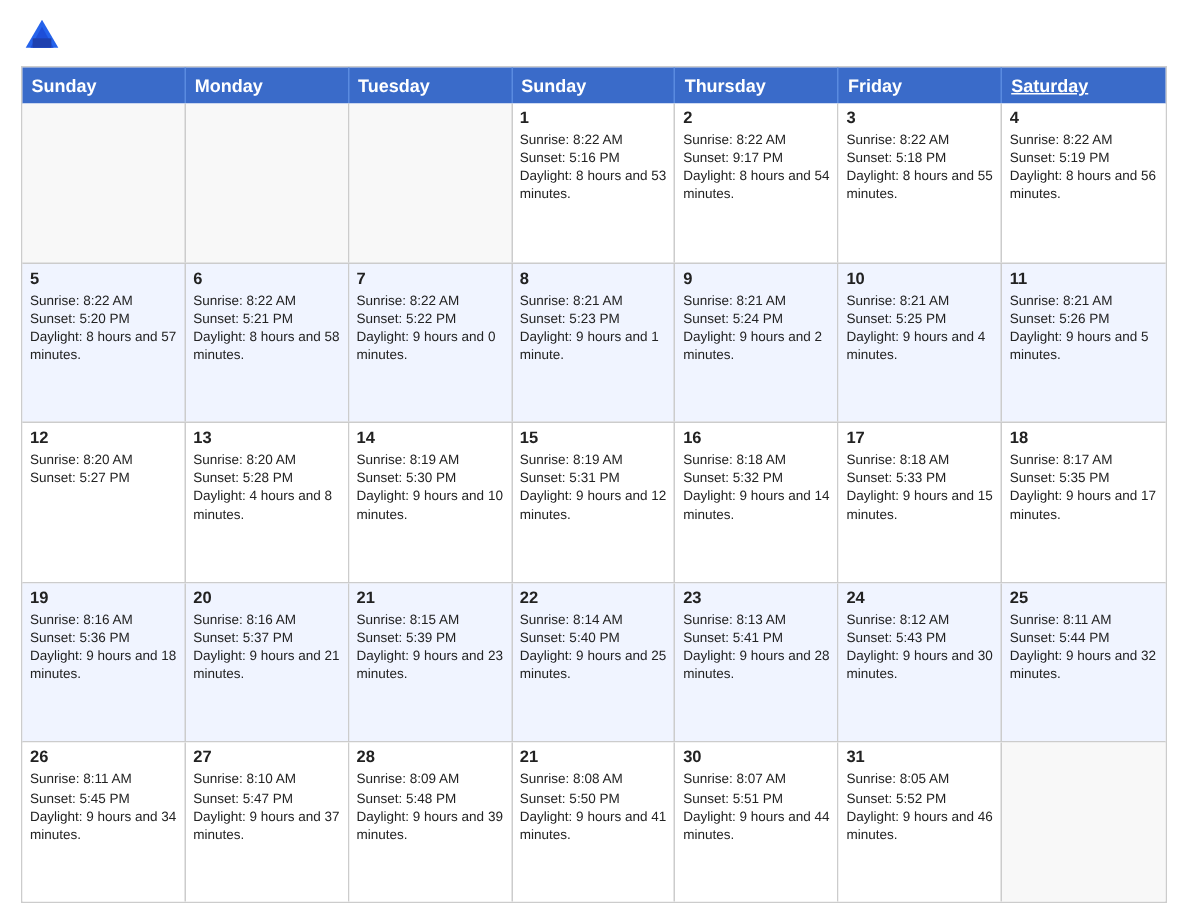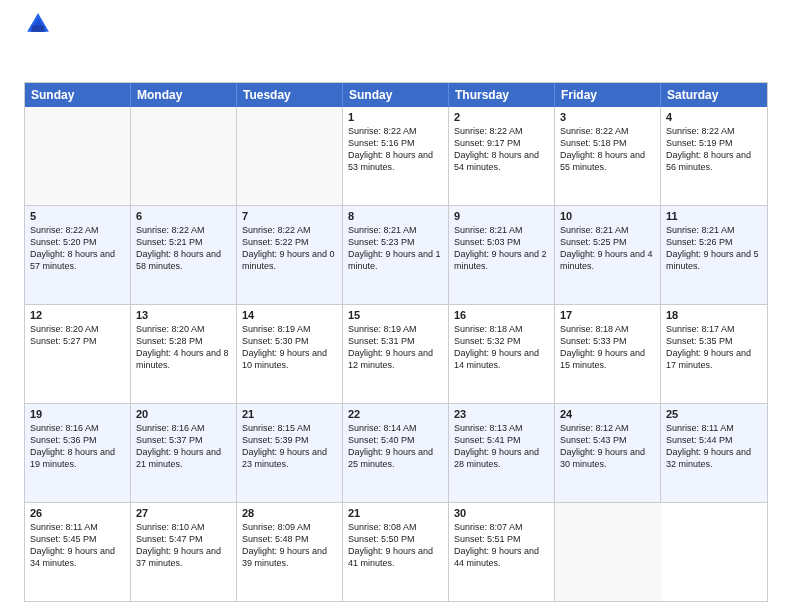--- a/index.html
+++ b/index.html
@@ -6,24 +6,23 @@
     body {
       font-family: Arial, sans-serif;
       background: #fff;
       width: 792px;
       height: 612px;
       overflow: hidden;
     }
     .page {
       width: 792px;
       height: 612px;
-      padding: 10px 24px;
+      padding: 10px 14px;
       display: flex;
       flex-direction: column;
-      gap: 38px;
     }
     .header {
       display: flex;
       justify-content: space-between;
       align-items: flex-start;
       margin-bottom: 6px;
     }
     .logo {
       display: flex;
       align-items: center;
@@ -65,21 +64,21 @@
       background: #3a6bc9;
     }
     .cal-header-cell {
       color: #fff;
       font-size: 12px;
       font-weight: bold;
       padding: 5px 6px;
       text-align: left;
       border-right: 1px solid #5a8be0;
     }
-    .cal-header-cell:last-child { border-right: none; }
+    .cal-header-cell:last-child { border-right: none; text-decoration: underline; }
     .cal-body {
       flex: 1;
       display: flex;
       flex-direction: column;
     }
     .cal-row {
       flex: 1;
       display: grid;
       grid-template-columns: repeat(7, 1fr);
       border-top: 1px solid #ccc;
@@ -193,21 +192,21 @@
           </div>
           <div class="cal-cell alt-row">
             <span class="day-num">8</span>
             <span class="cell-line">Sunrise: 8:21 AM</span>
             <span class="cell-line">Sunset: 5:23 PM</span>
             <span class="cell-line">Daylight: 9 hours and 1 minute.</span>
           </div>
           <div class="cal-cell alt-row">
             <span class="day-num">9</span>
             <span class="cell-line">Sunrise: 8:21 AM</span>
-            <span class="cell-line">Sunset: 5:03 PM</span>
+            <span class="cell-line">Sunset: 5:24 PM</span>
             <span class="cell-line">Daylight: 9 hours and 2 minutes.</span>
           </div>
           <div class="cal-cell alt-row">
             <span class="day-num">10</span>
             <span class="cell-line">Sunrise: 8:21 AM</span>
             <span class="cell-line">Sunset: 5:25 PM</span>
             <span class="cell-line">Daylight: 9 hours and 4 minutes.</span>
           </div>
           <div class="cal-cell alt-row">
             <span class="day-num">11</span>
@@ -257,21 +256,21 @@
             <span class="cell-line">Sunrise: 8:17 AM</span>
             <span class="cell-line">Sunset: 5:35 PM</span>
             <span class="cell-line">Daylight: 9 hours and 17 minutes.</span>
           </div>
         </div>
         <div class="cal-row">
           <div class="cal-cell alt-row">
             <span class="day-num">19</span>
             <span class="cell-line">Sunrise: 8:16 AM</span>
             <span class="cell-line">Sunset: 5:36 PM</span>
-            <span class="cell-line">Daylight: 8 hours and 19 minutes.</span>
+            <span class="cell-line">Daylight: 9 hours and 18 minutes.</span>
           </div>
           <div class="cal-cell alt-row">
             <span class="day-num">20</span>
             <span class="cell-line">Sunrise: 8:16 AM</span>
             <span class="cell-line">Sunset: 5:37 PM</span>
             <span class="cell-line">Daylight: 9 hours and 21 minutes.</span>
           </div>
           <div class="cal-cell alt-row">
             <span class="day-num">21</span>
             <span class="cell-line">Sunrise: 8:15 AM</span>
@@ -326,18 +325,24 @@
             <span class="day-num">21</span>
             <span class="cell-line">Sunrise: 8:08 AM</span>
             <span class="cell-line">Sunset: 5:50 PM</span>
             <span class="cell-line">Daylight: 9 hours and 41 minutes.</span>
           </div>
           <div class="cal-cell">
             <span class="day-num">30</span>
             <span class="cell-line">Sunrise: 8:07 AM</span>
             <span class="cell-line">Sunset: 5:51 PM</span>
             <span class="cell-line">Daylight: 9 hours and 44 minutes.</span>
+          </div>
+          <div class="cal-cell">
+            <span class="day-num">31</span>
+            <span class="cell-line">Sunrise: 8:05 AM</span>
+            <span class="cell-line">Sunset: 5:52 PM</span>
+            <span class="cell-line">Daylight: 9 hours and 46 minutes.</span>
           </div>
           <div class="cal-cell empty"></div>
         </div>
       </div>
   </div>
 </div>
 
 </body></html>

